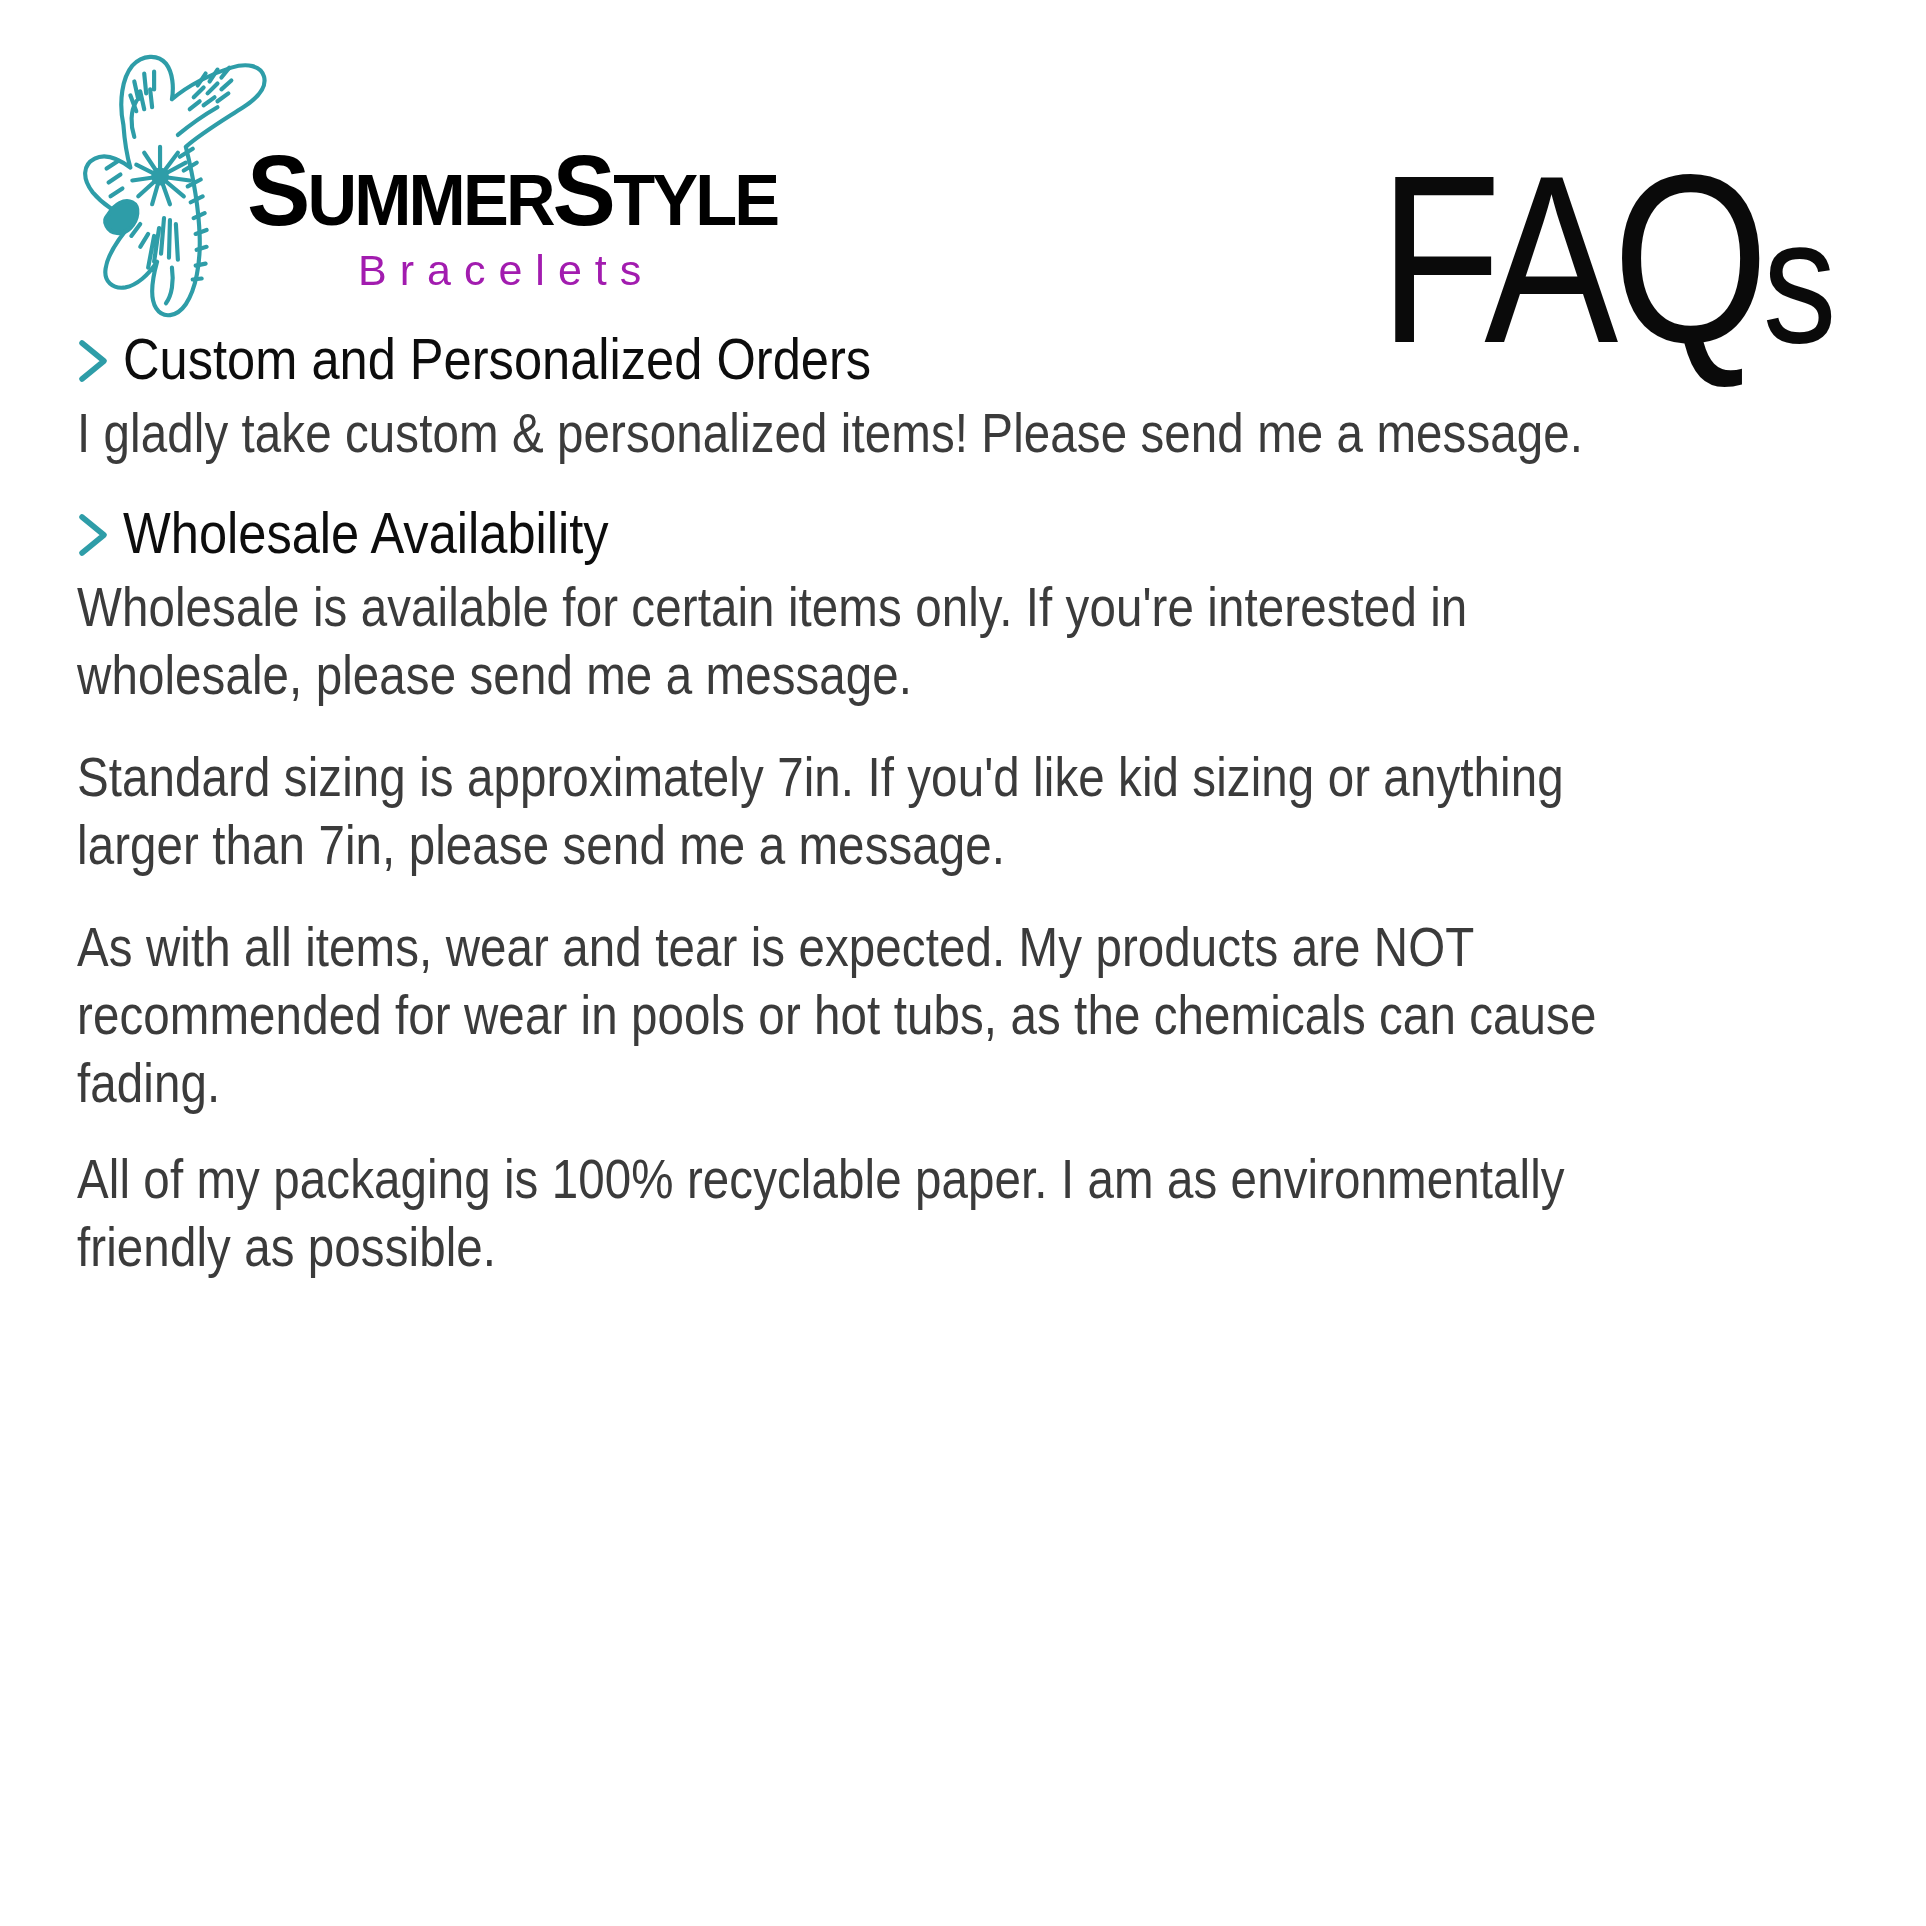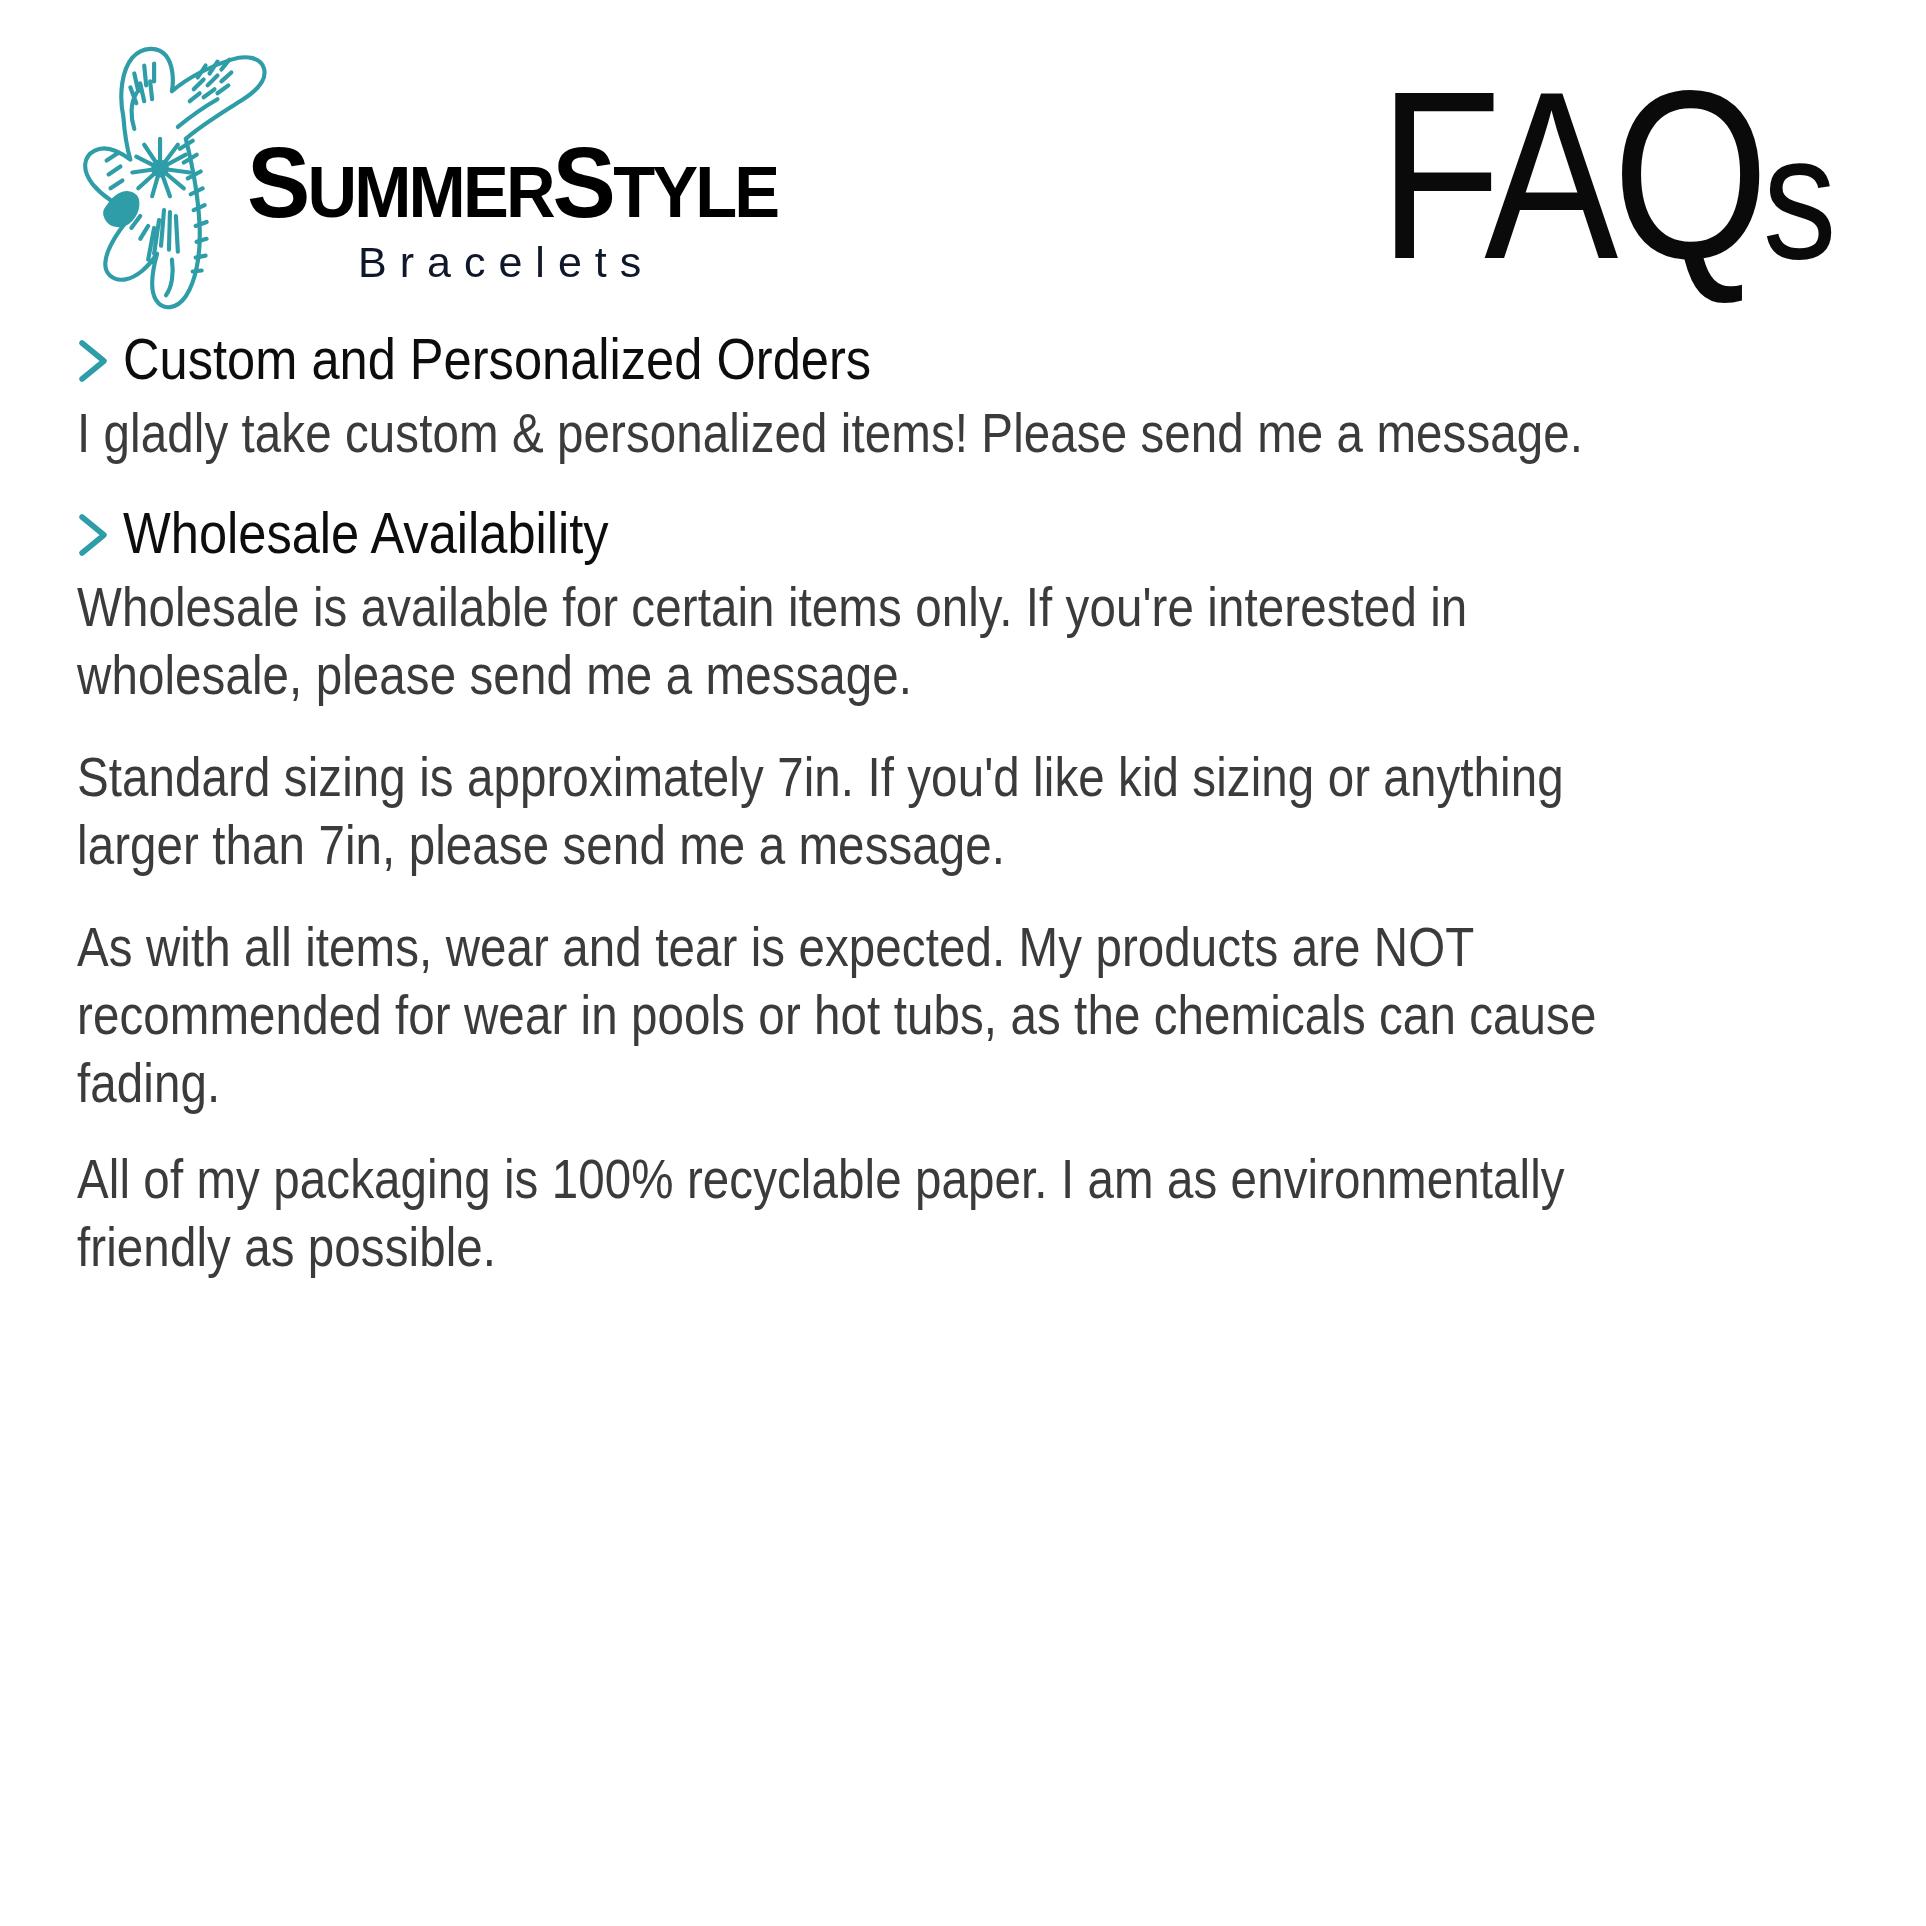--- a/index.html
+++ b/index.html
@@ -22,21 +22,21 @@
     height: 1927px;
     background: #ffffff;
     box-sizing: border-box;
   }
 
   
   .header {
     position: relative;
     height: 327px;
     display: flex;
-    align-items: flex-start;
+    align-items: flex-end;
     justify-content: space-between;
     padding: 0;
   }
 
   .brand {
     position: relative;
     display: flex;
     align-items: flex-start;
     padding-left: 61px;
     padding-top: 22px;
@@ -71,21 +71,21 @@
   }
   .wordmark .wm-small {
     font-size: 73px;
   }
 
   .subwordmark {
     font-family: "Liberation Sans", sans-serif;
     font-weight: 400;
     font-size: 43px;
     letter-spacing: 13px;
-    color: #0f172a;
+    color: #a21caf;
     margin-top: 12px;
     padding-left: 111px;
     white-space: nowrap;
   }
 
   .faq-title-wrap {
     padding-right: 90px;
     padding-top: 44px;
     margin-top: 33px;
   }

